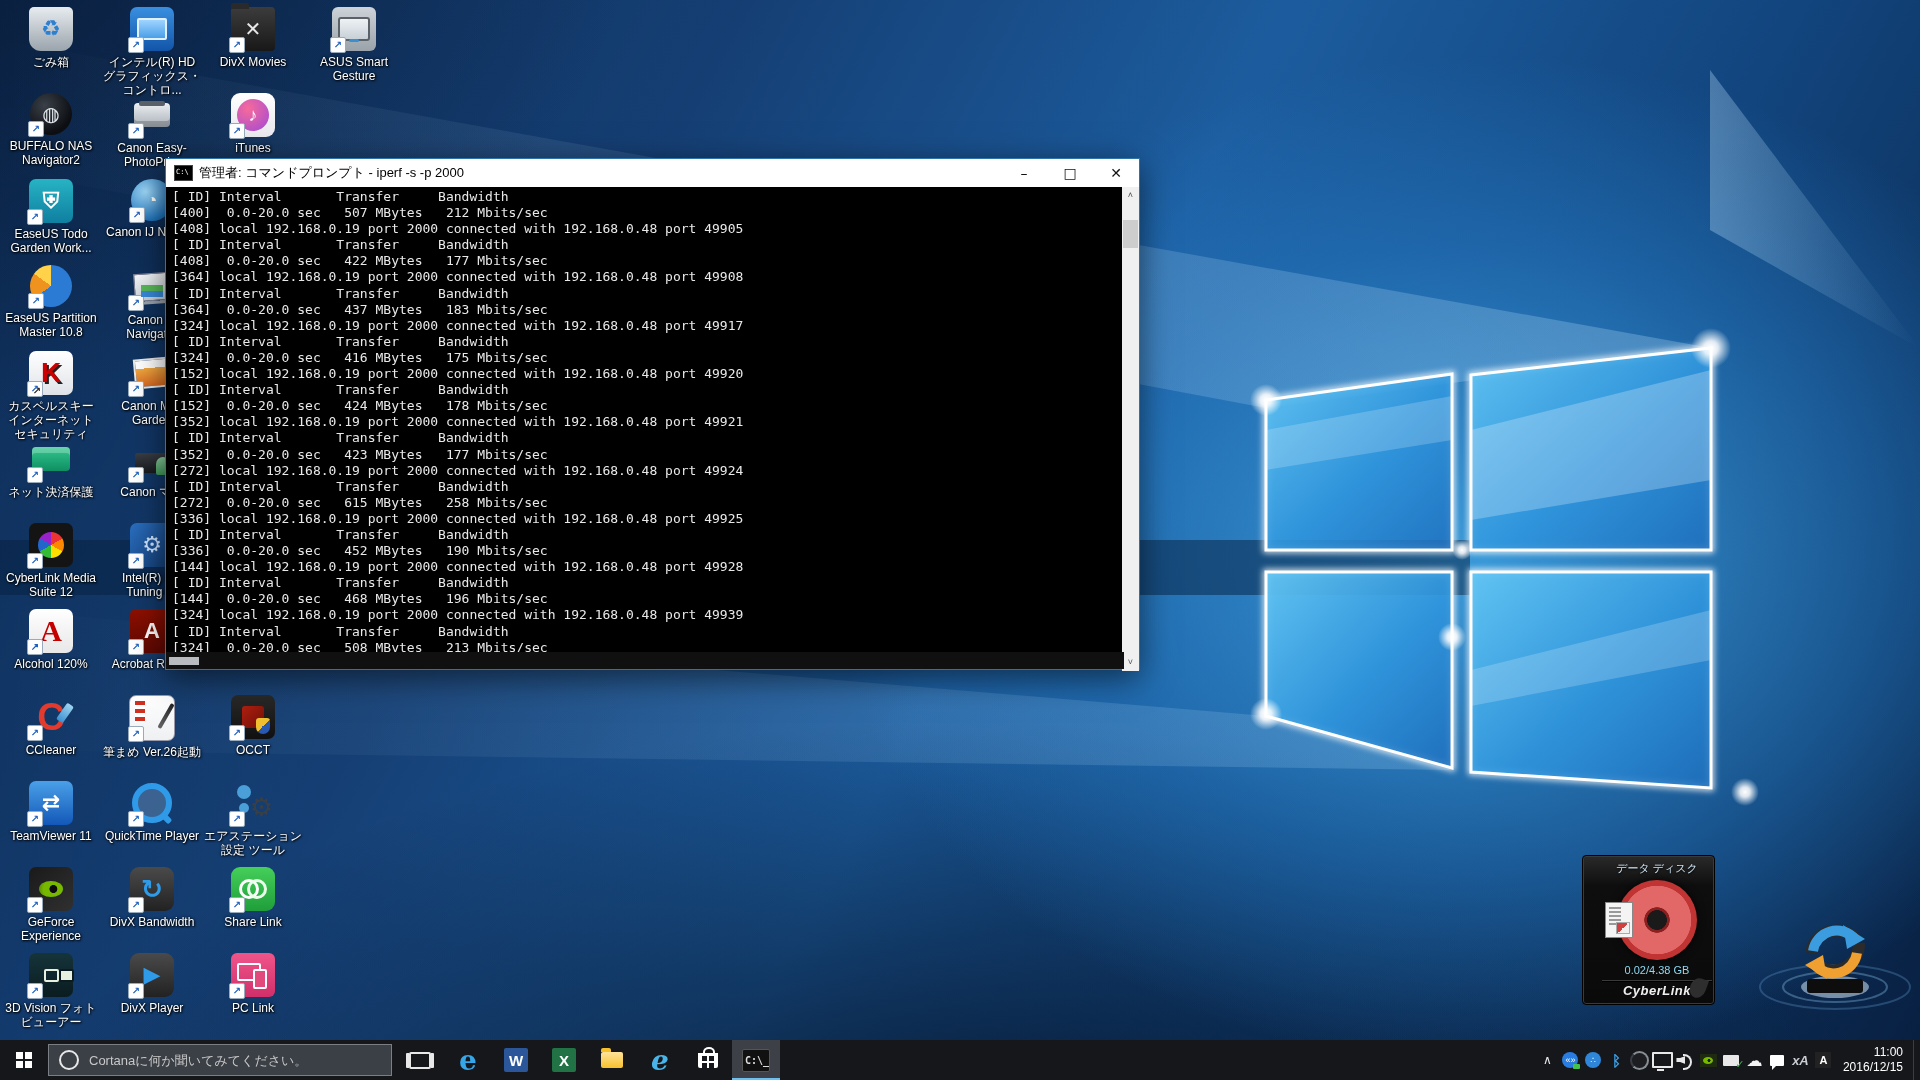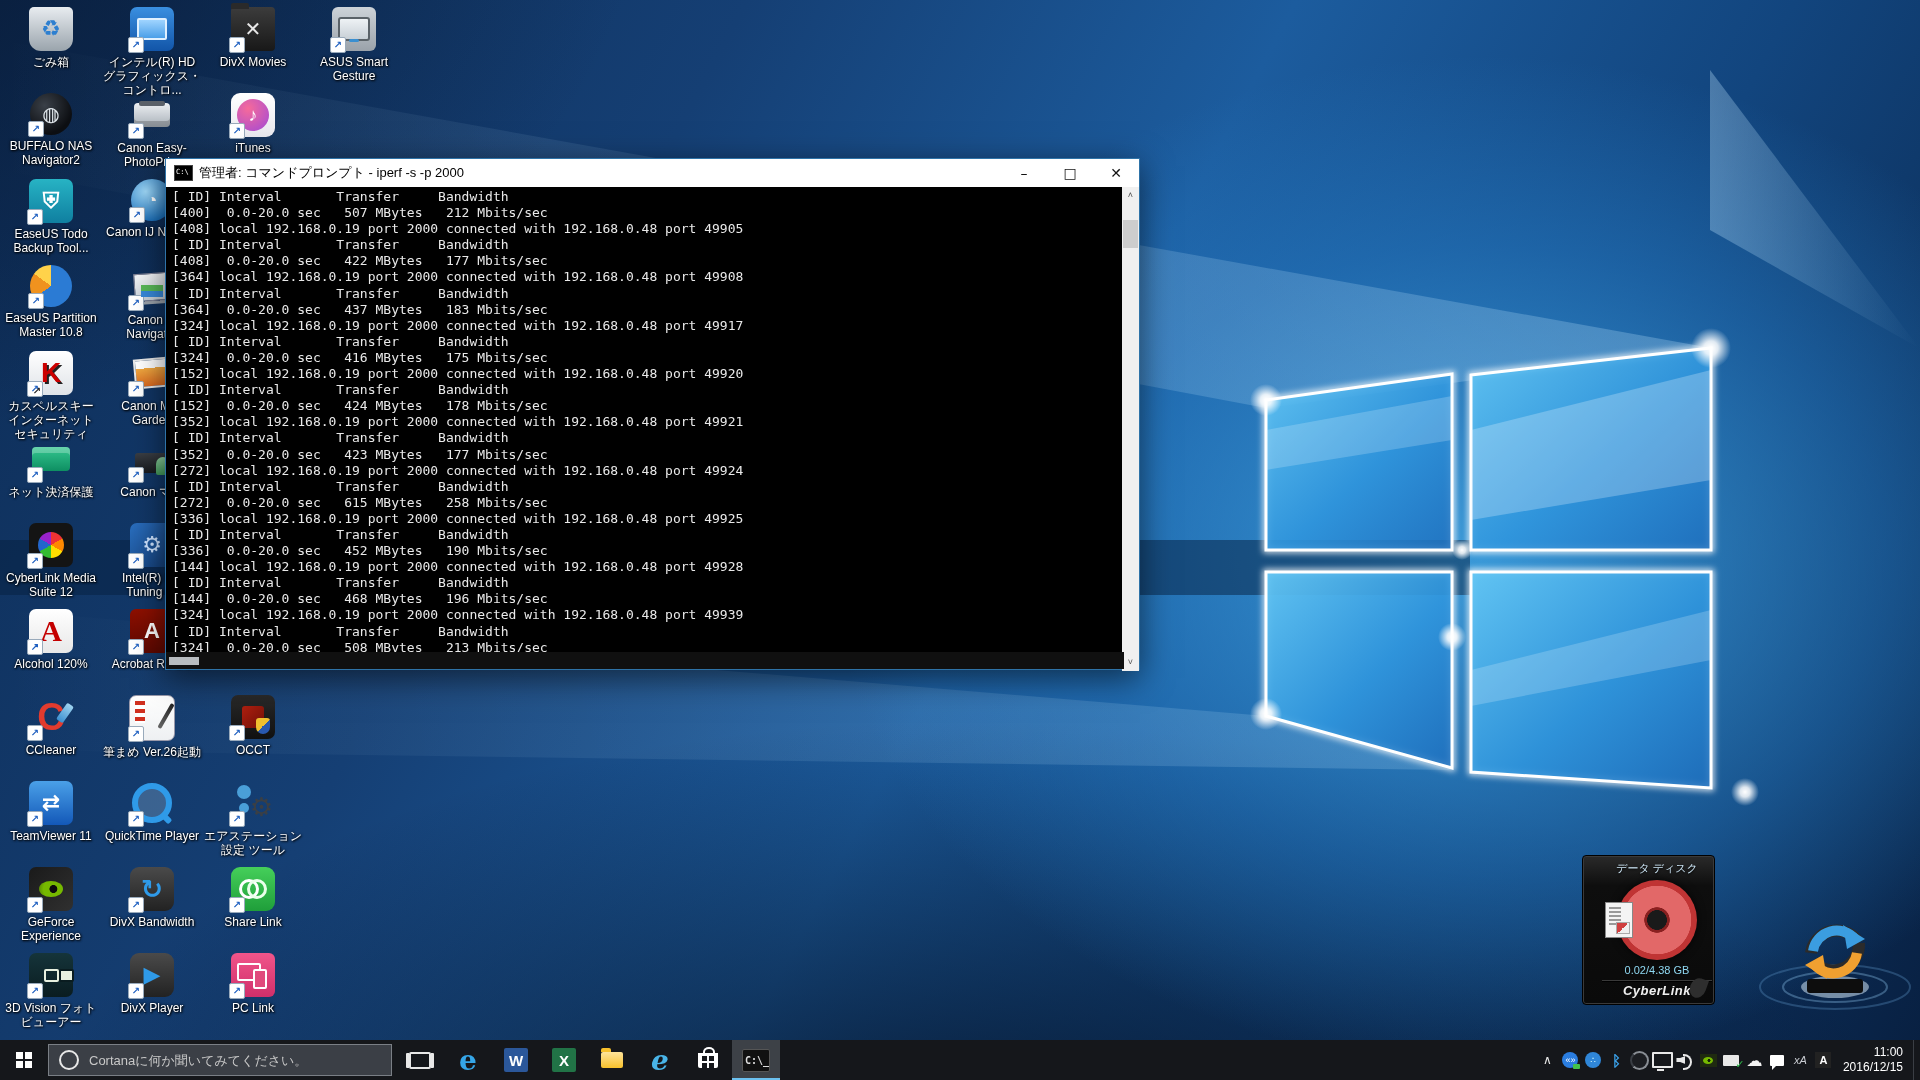--- a/index.html
+++ b/index.html
@@ -174,21 +174,21 @@
     clip-path:polygon(0 25%,40% 25%,100% 0,100% 100%,40% 75%,0 75%);}
   .vol-tray::after{content:"";position:absolute;right:2px;top:1px;width:7px;height:12px;border:2px solid #e8e8e8;
     border-left:none;border-radius:0 10px 10px 0;}
   .nv-tray{width:17px;height:13px;background:#1f2b10;display:flex;align-items:center;justify-content:center;}
   .nv-tray::before{content:"";width:10px;height:7px;border-radius:50%;background:radial-gradient(circle at 60% 50%,#14200a 20%,#76b900 24%);}
   .prn-tray{width:16px;height:11px;background:#e8e8e8;border-radius:1px;position:relative;}
   .prn-tray::after{content:"✓";position:absolute;right:-5px;bottom:-5px;color:#2fb84a;font-size:11px;font-weight:bold;}
   .cloud-tray{color:#f2f2f2;font-size:16px;}
   .ac-tray{width:14px;height:11px;background:#fff;border-radius:1px;position:relative;}
   .ac-tray::after{content:"";position:absolute;left:2px;bottom:-4px;border:3px solid transparent;border-top-color:#fff;border-left-color:#fff;}
-  .xtu-tray{color:#c9ccd2;font-size:11px;font-weight:normal;font-style:italic;text-align:center;}
+  .xtu-tray{color:#c9ccd2;font-size:13px;font-weight:bold;font-style:italic;text-align:center;}
   .adobe-tray{width:16px;height:16px;background:#222;color:#fff;font-size:11px;font-weight:bold;display:flex;align-items:center;justify-content:center;}
   #clock{margin:0 10px 0 8px;text-align:right;color:#fff;font-size:12px;line-height:15px;}
   #show-desktop{width:6px;height:40px;border-left:1px solid #3a3e44;}
 </style>
 </head>
 <body>
 
 <div id="stage">
 
   <div id="wallpaper">
@@ -258,21 +258,21 @@
           <span class="sc">↗</span>
         </div>
       <div class="dlabel">BUFFALO NAS Navigator2</div>
     </div>
 
     <div class="dcell" style="left: 2px; top: 179px;">
       <div class="dicon easeus-todo-icon">
           <span class="glyph">⛨</span>
           <span class="sc">↗</span>
         </div>
-      <div class="dlabel">EaseUS Todo Backup Tool...</div>
+      <div class="dlabel">EaseUS Todo Garden Work...</div>
     </div>
 
     <div class="dcell" style="left: 2px; top: 265px;">
       <div class="dicon easeus-partition-icon">
           <span class="glyph"></span>
           <span class="sc">↗</span>
         </div>
       <div class="dlabel">EaseUS Partition Master 10.8</div>
     </div>
 

